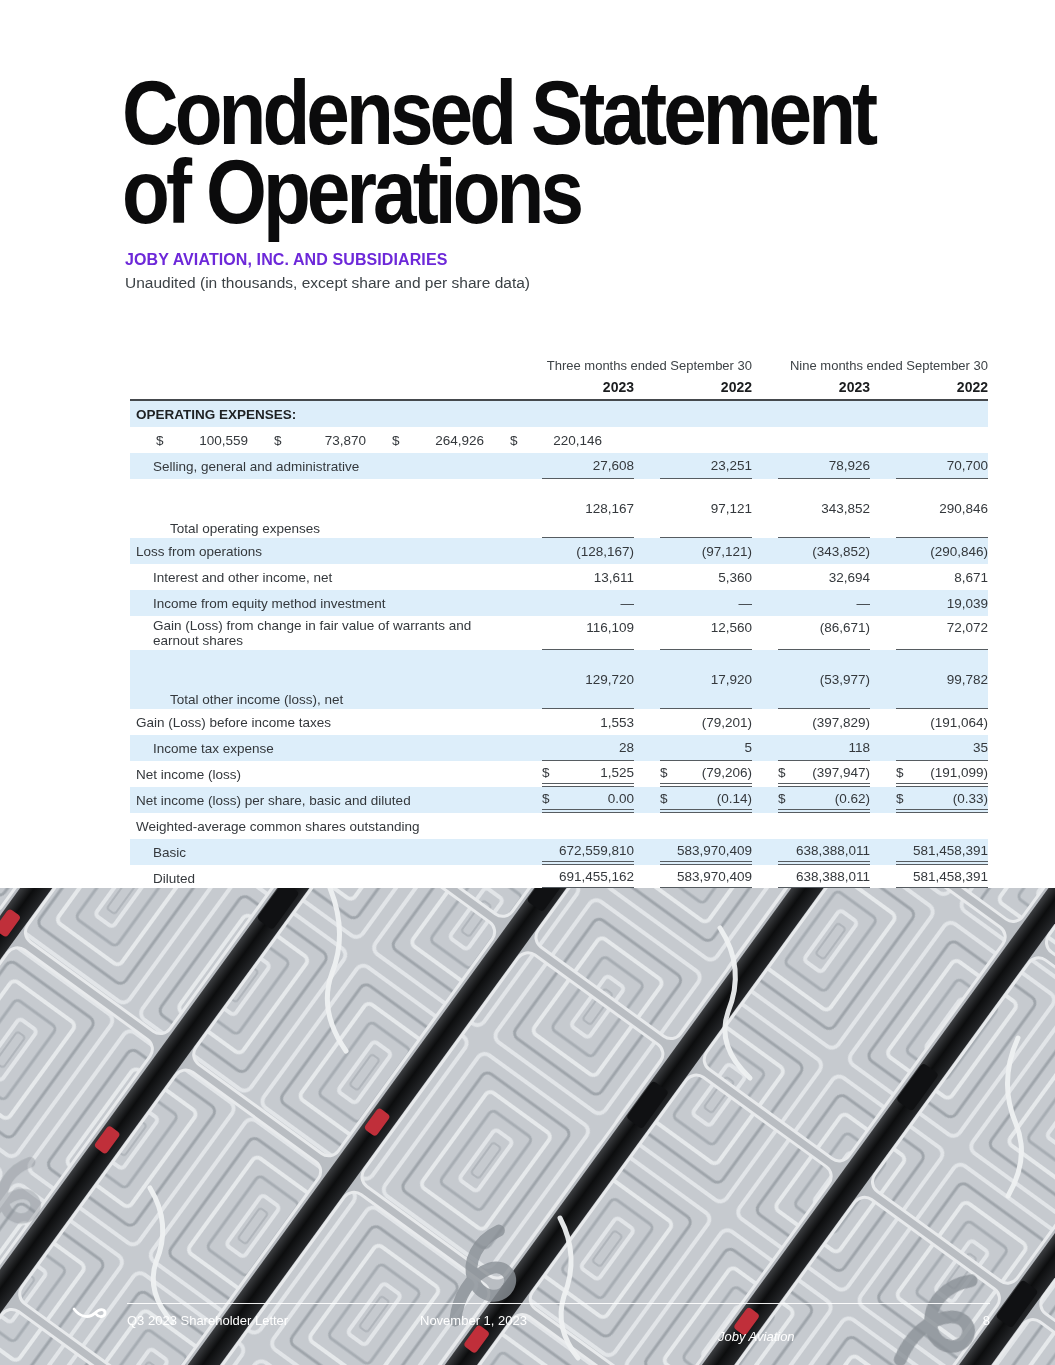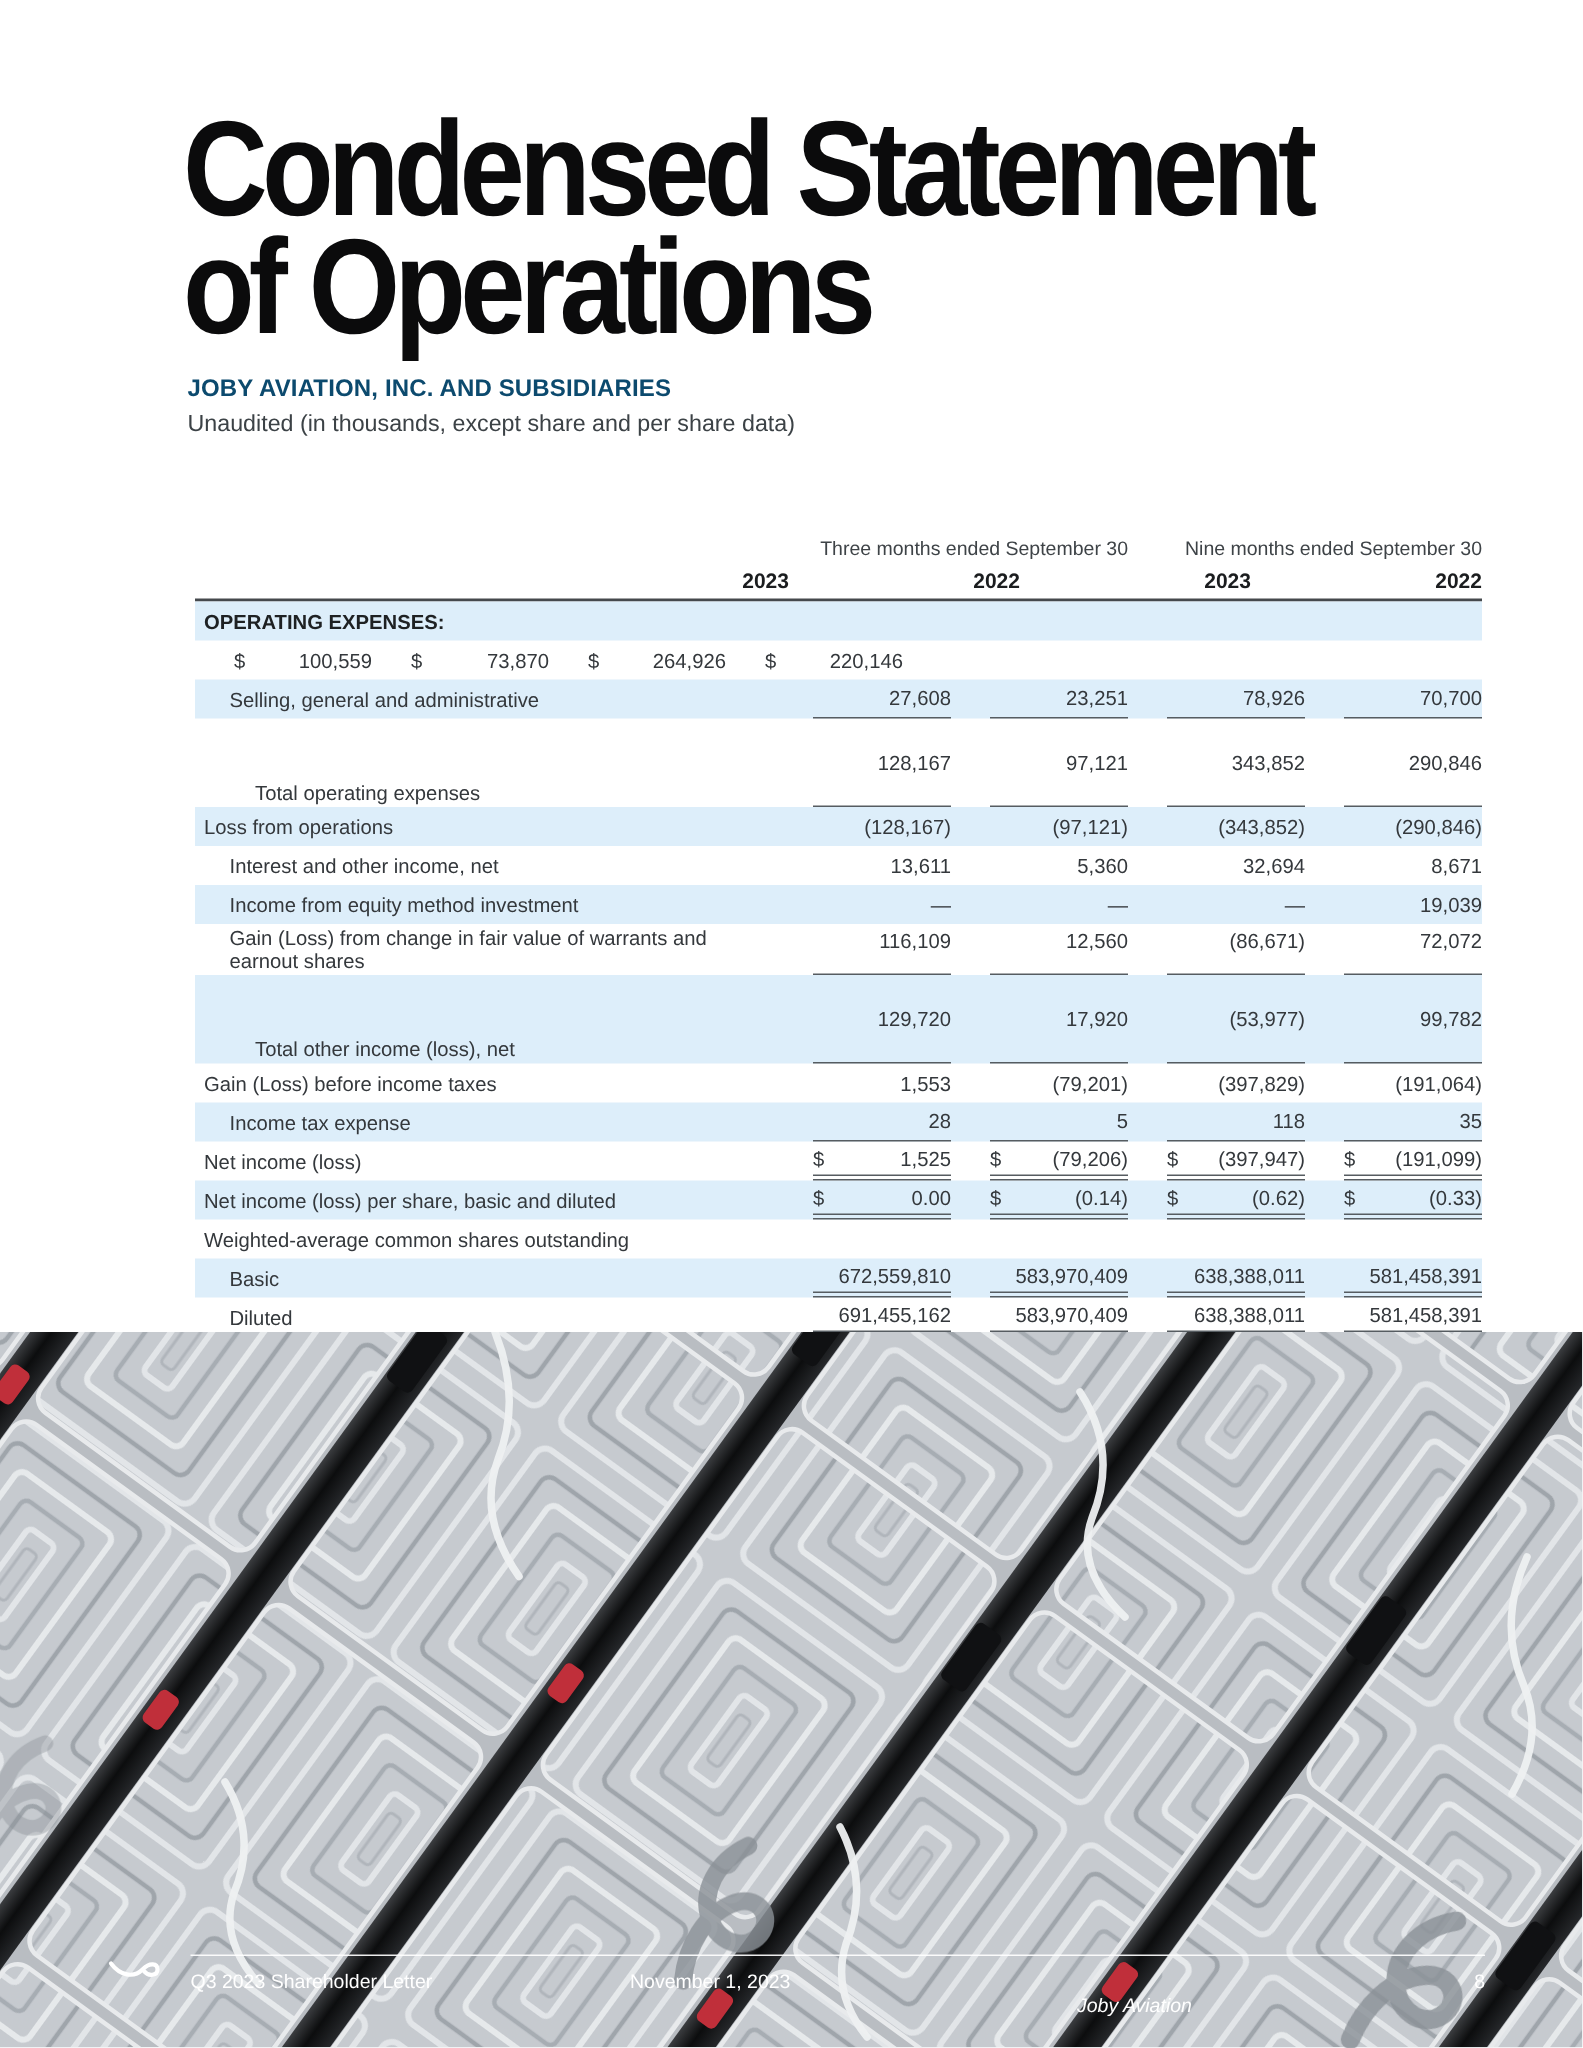--- a/index.html
+++ b/index.html
@@ -3,29 +3,29 @@
 <meta charset="utf-8">
 <style>
   html,body{margin:0;padding:0;background:#ffffff;}
   .page{position:relative;width:1055px;height:1365px;background:#ffffff;overflow:hidden;
         font-family:"Liberation Sans","DejaVu Sans",sans-serif;color:#34383c;}
 
   
   .title{position:absolute;left:122px;top:74px;font-size:90px;font-weight:700;color:#0b0b0c;
          letter-spacing:-4.5px;line-height:79px;white-space:nowrap;
          transform:scaleX(.87);transform-origin:left top;}
-  .company{position:absolute;left:125px;top:251px;font-size:16px;font-weight:700;color:#0c4a6e;letter-spacing:.1px;}
+  .company{position:absolute;left:125px;top:251px;font-size:16px;font-weight:700;color:#6d28d9;letter-spacing:.1px;}
   .note{position:absolute;left:125px;top:274px;font-size:15.5px;color:#3c4246;}
 
   
   .table{position:absolute;left:130px;top:358px;width:858px;font-size:13.5px;}
   .ghead-row{display:flex;align-items:flex-end;}
   .ghead-spacer{flex:1;}
   .ghead{width:236px;text-align:right;font-size:13px;color:#3e4347;white-space:nowrap;}
-  .years-row{display:flex;margin-top:6px;gap:36px;}
+  .years-row{display:flex;margin-top:6px;}
   .year{width:92px;margin-left:26px;text-align:right;font-weight:700;font-size:14px;color:#1b1d1f;}
   .thick-rule{border-bottom:2px solid var(--hdr-rule,#45494d);margin-top:4px;}
 
   .trow{display:flex;align-items:center;min-height:26px;}
   .trow.shaded{background:var(--shaded,#ddeefa);}
   .trow.bold .tlabel{font-weight:700;color:#1e2123;}
   .tlabel{flex:1;padding-top:2px;padding-bottom:2px;color:#34383c;}
   .indent0{padding-left:6px;}
   .indent1{padding-left:23px;}
   .indent2{padding-left:40px;margin-top:40px;}

